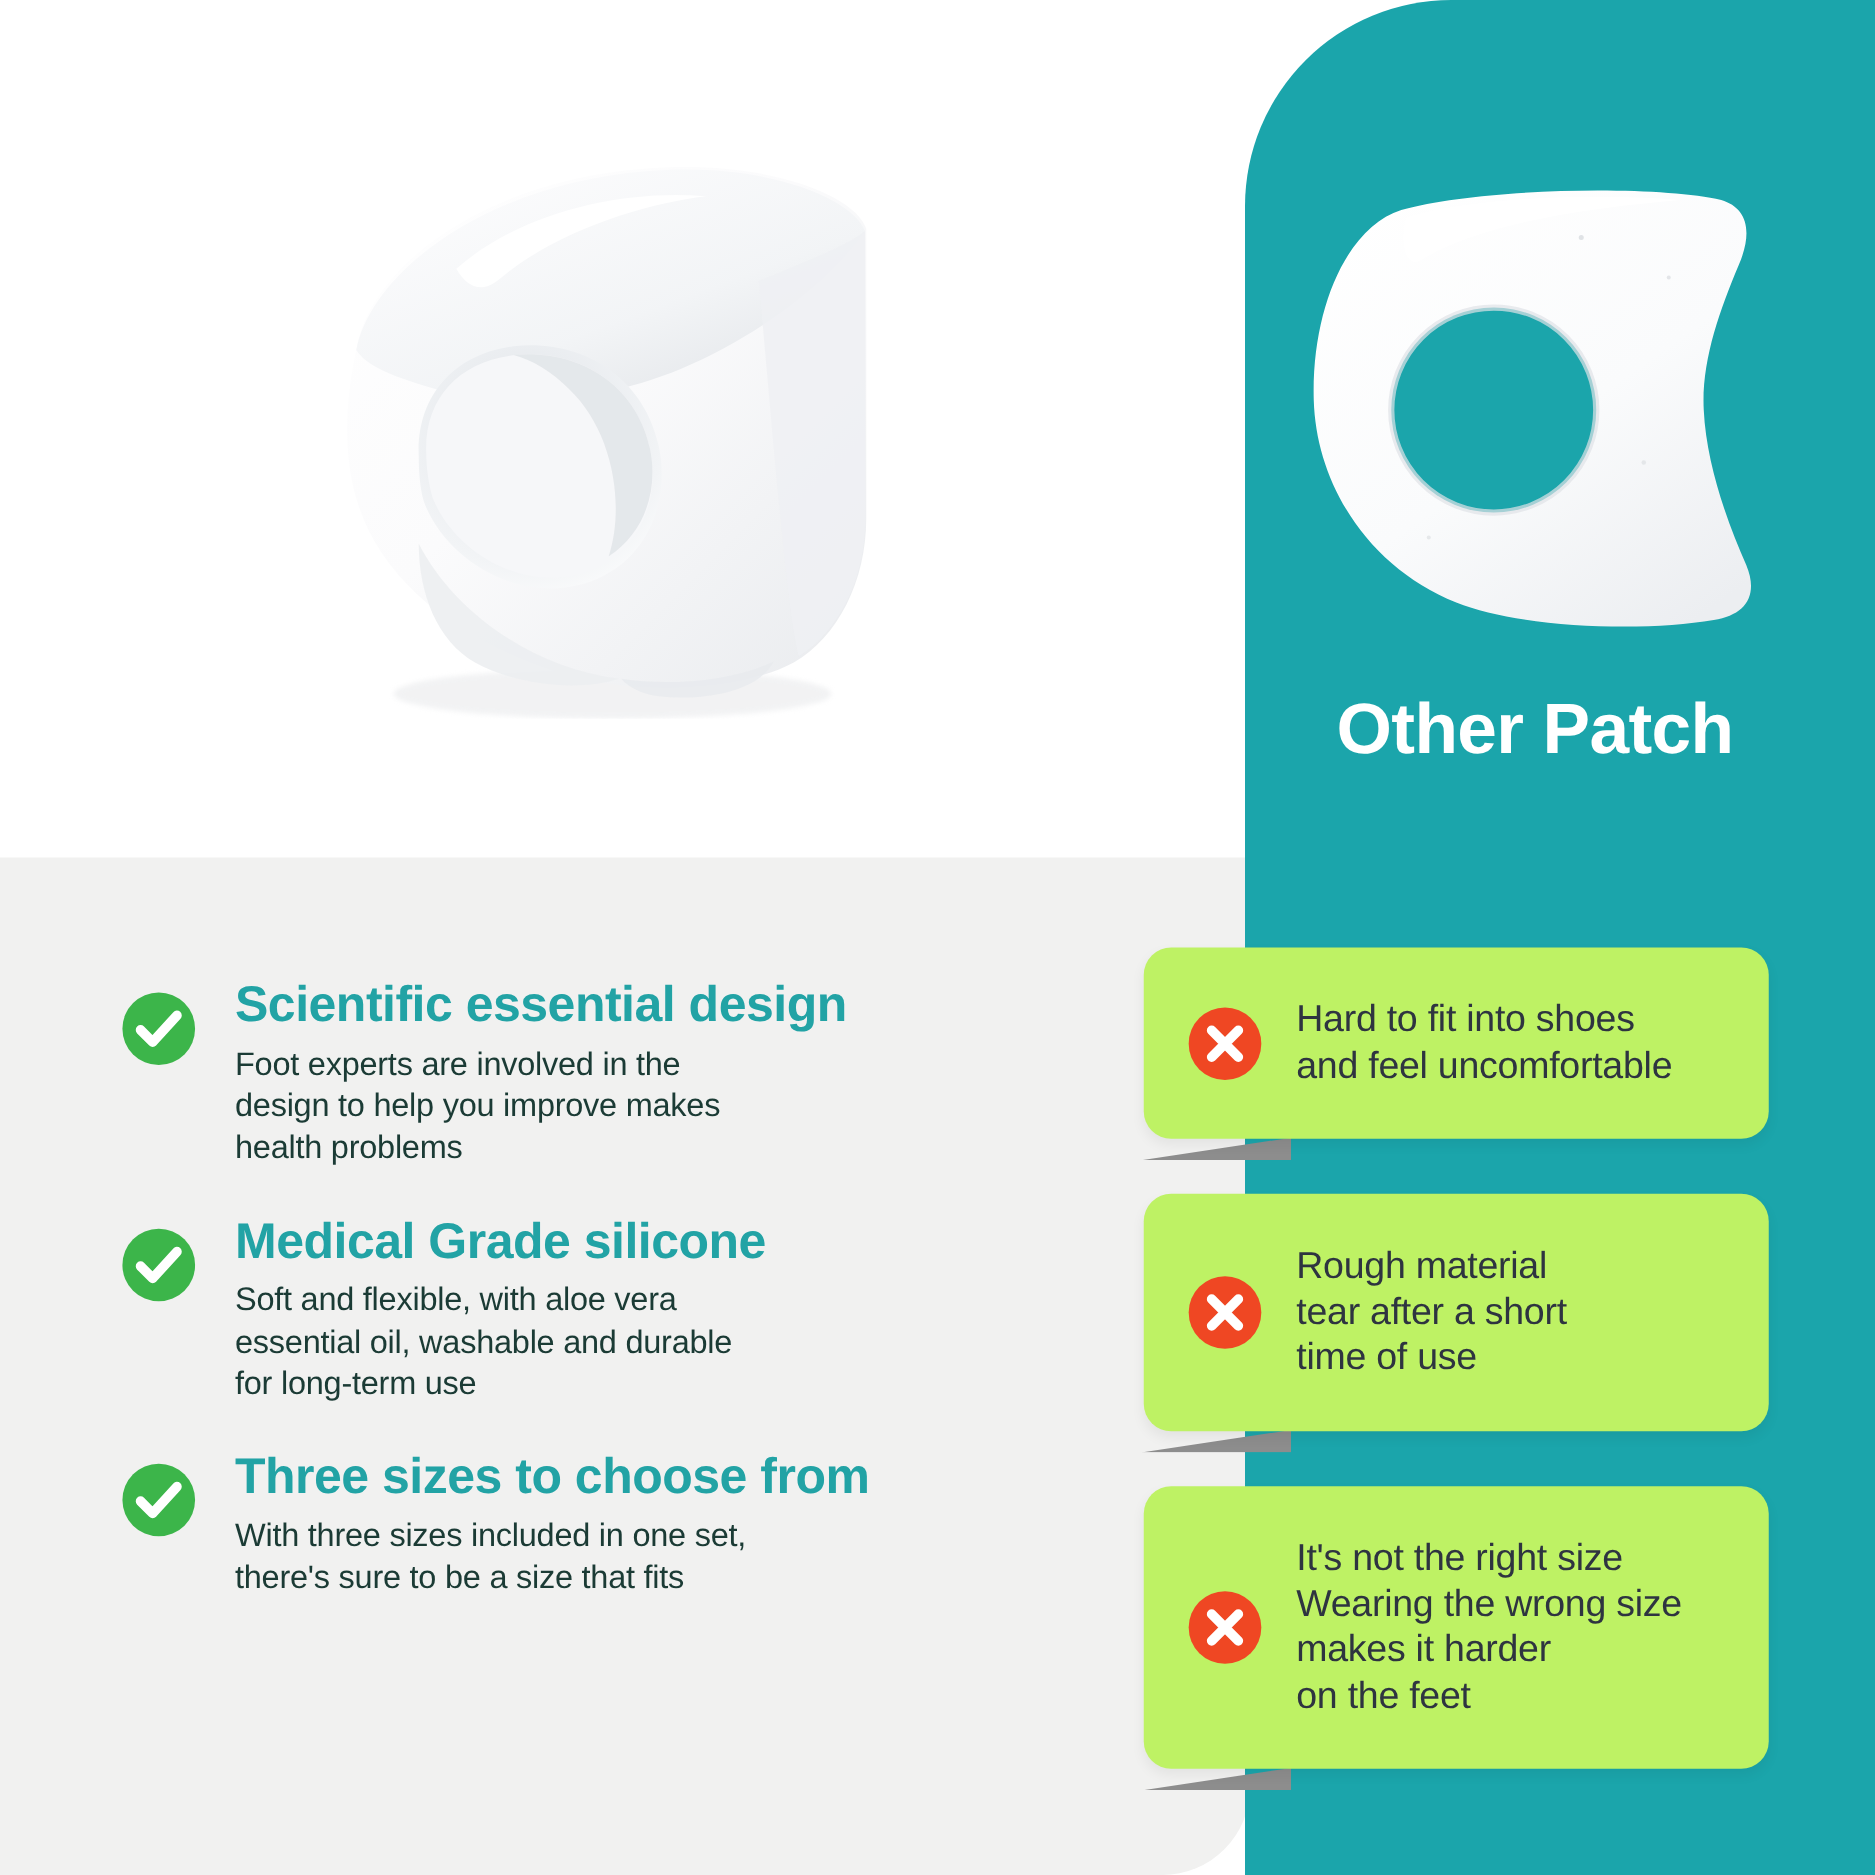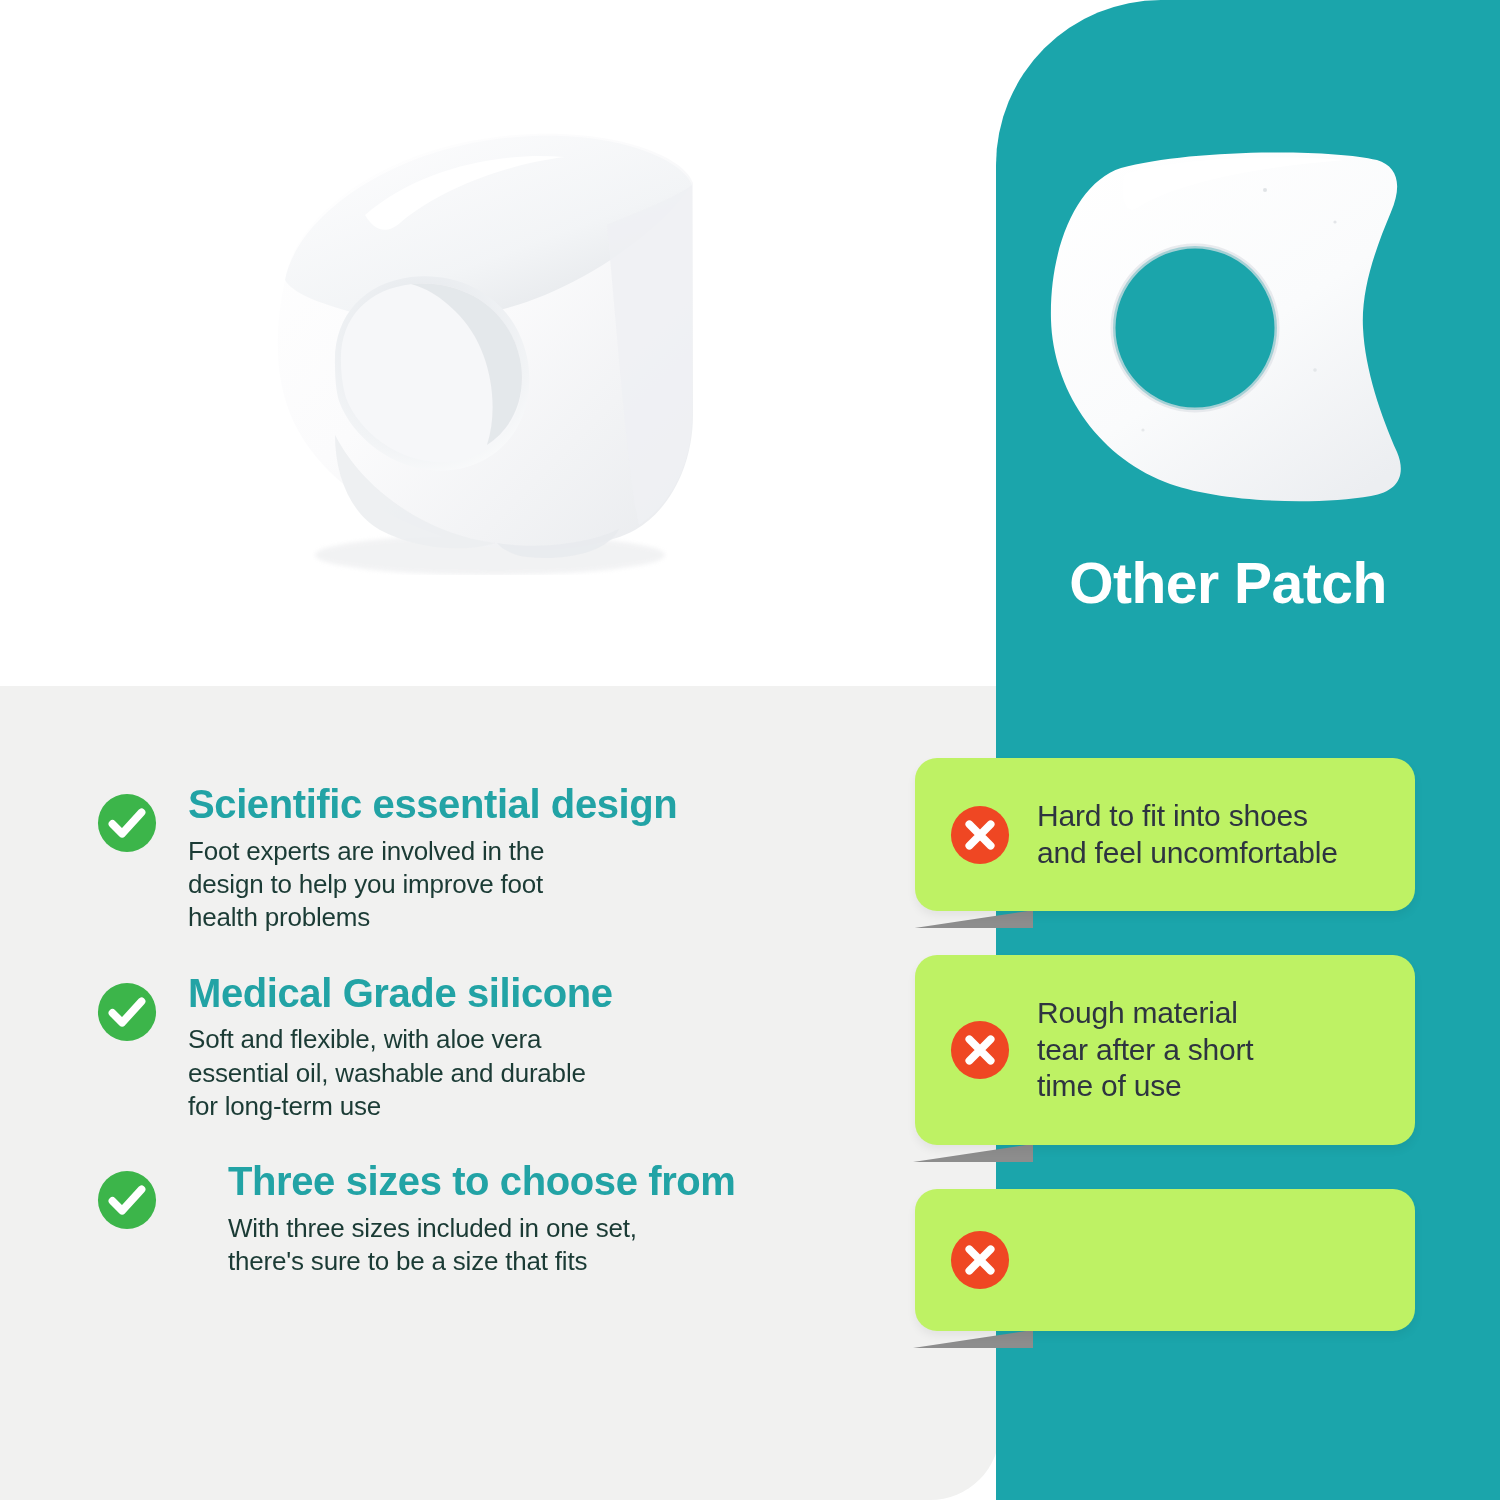--- a/index.html
+++ b/index.html
@@ -74,21 +74,21 @@
   .features {
     position: absolute;
     left: 96px; top: 782px;
     width: 800px;
   }
   .feature {
     display: flex;
     align-items: flex-start;
     margin-bottom: 36px;
   }
-  .feature:last-child { margin-bottom: 16px; gap: 40px; }
+  .feature:last-child { margin-bottom: 16px; }
 
   .check-icon {
     flex: 0 0 auto;
     width: 62px; height: 62px;
     margin-right: 30px;
     margin-top: 10px;
   }
   .check-icon svg { display: block; width: 100%; height: 100%; }
 
   .feature-text { flex: 1 1 auto; padding-top: 0; }
@@ -271,21 +271,21 @@
       <span class="check-icon">
         <svg viewBox="0 0 64 64" xmlns="http://www.w3.org/2000/svg">
           <circle cx="32" cy="32" r="30" fill="#3cb54a"></circle>
           <path d="M17 33 L27 43 L47 21" fill="none" stroke="#ffffff" stroke-width="8" stroke-linecap="round" stroke-linejoin="round"></path>
         </svg>
       </span>
       <div class="feature-text">
         <div class="feature-title">Scientific essential design</div>
         <div class="feature-body">
           <span>Foot experts are involved in the</span>
-          <span>design to help you improve foot</span>
+          <span>design to help you improve makes</span>
           <span>health problems</span>
         </div>
       </div>
     </div>
 
     <div class="feature">
       <span class="check-icon">
         <svg viewBox="0 0 64 64" xmlns="http://www.w3.org/2000/svg">
           <circle cx="32" cy="32" r="30" fill="#3cb54a"></circle>
           <path d="M17 33 L27 43 L47 21" fill="none" stroke="#ffffff" stroke-width="8" stroke-linecap="round" stroke-linejoin="round"></path>
@@ -356,18 +356,24 @@
 
     <div class="card-wrap">
       <div class="card-shadow"></div>
       <div class="card">
         <span class="x-icon">
           <svg viewBox="0 0 64 64" xmlns="http://www.w3.org/2000/svg">
             <circle cx="32" cy="32" r="30" fill="#ef4723"></circle>
             <path d="M21 21 L43 43 M43 21 L21 43" fill="none" stroke="#ffffff" stroke-width="8" stroke-linecap="round"></path>
           </svg>
         </span>
+        <div class="card-text">
+          <span>It's not the right size</span>
+          <span>Wearing the wrong size</span>
+          <span>makes it harder</span>
+          <span>on the feet</span>
+        </div>
       </div>
     </div>
 
   </div>
 
 </div>
 
 </body></html>

